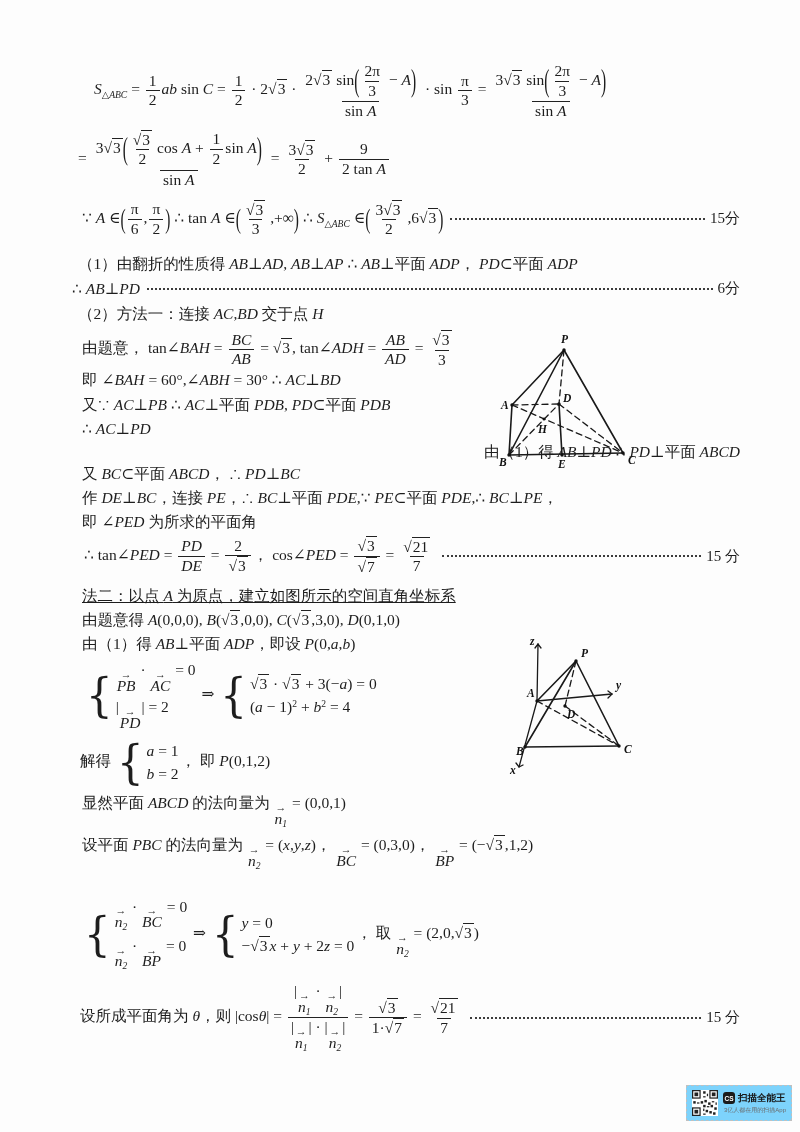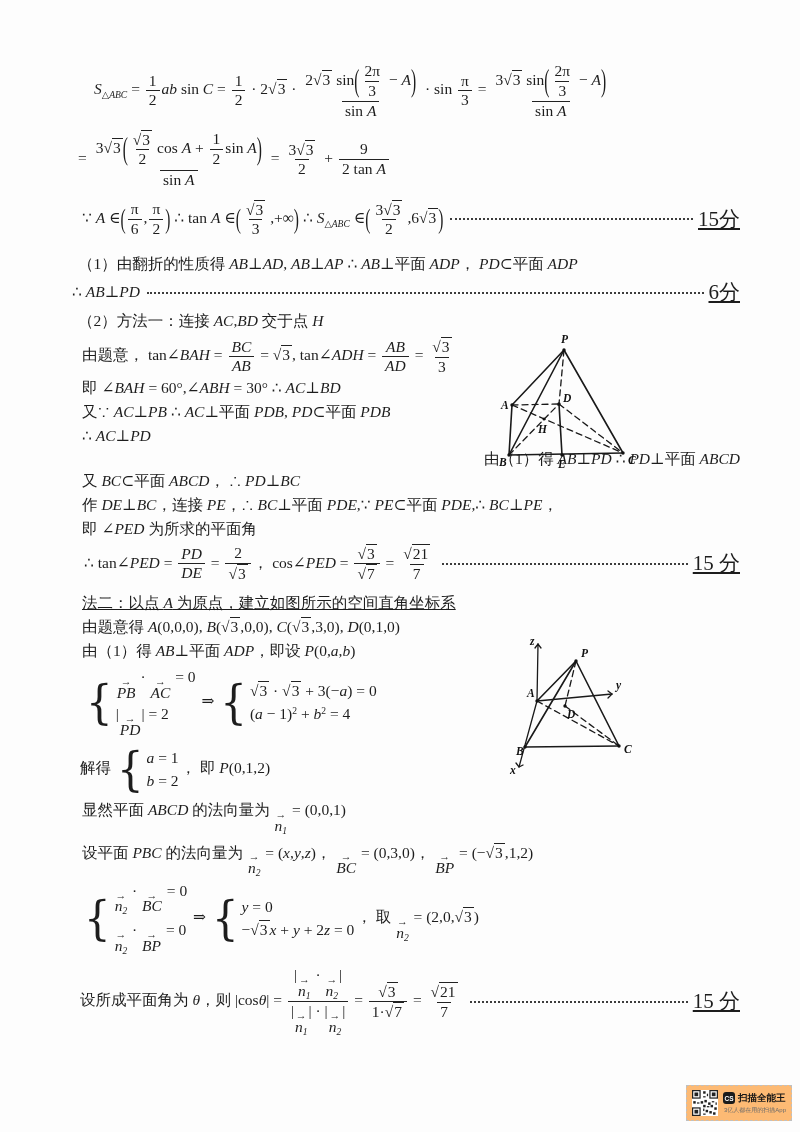--- a/index.html
+++ b/index.html
@@ -29,26 +29,26 @@
   
   .cases{display:inline-flex;align-items:center;vertical-align:middle;margin:1px 2px;}
   .cb{font-size:2.7em;line-height:0.78;margin-right:3px;font-weight:400;transform:scaleY(1.12);
       font-family:"DejaVu Serif",serif;}
   .crows{display:inline-flex;flex-direction:column;align-items:flex-start;gap:3px;}
   .crow{display:block;white-space:nowrap;}
   
   .paren{display:inline-block;vertical-align:middle;font-weight:300;transform-origin:center;}
   
   .leader{flex:1;min-width:14px;height:0;border-bottom:2px dotted #3c3c3c;margin:0 5px 0 7px;align-self:center;}
-  .score{white-space:pre;font-size:21px;text-decoration:underline;}
+  .score{white-space:pre;font-size:15px;}
   
   .diag{position:absolute;}
   .dlabel{font-family:"Liberation Serif",serif;font-style:italic;font-weight:bold;font-size:11.5px;fill:#111;}
   
-  .badge{position:absolute;left:686px;top:1085px;width:106px;height:36px;background:#fdba74;
+  .badge{position:absolute;left:686px;top:1085px;width:106px;height:36px;background:#7dd3fc;
          border:1px dashed #c0c0c0;display:flex;align-items:center;gap:5px;padding:2px 5px;box-sizing:border-box;}
   .qr{width:26px;height:26px;flex:0 0 auto;}
   .badge-right{display:flex;flex-direction:column;gap:1px;min-width:0;}
   .badge-row{display:flex;align-items:center;gap:3px;}
   .badge-logo{display:inline-flex;align-items:center;justify-content:center;width:12px;height:12px;
               background:#1b1b1b;color:#fff;border-radius:3px;font-family:"Liberation Sans",sans-serif;
               font-weight:bold;font-size:6.5px;flex:0 0 auto;}
   .badge-title{font-family:"Liberation Sans",sans-serif;font-weight:bold;font-size:9.5px;color:#161616;
                white-space:nowrap;}
   .badge-sub{font-family:"Liberation Sans",sans-serif;font-size:6px;color:#6a6a6a;white-space:nowrap;
@@ -143,21 +143,21 @@
                   <span class="va">→</span>
                   <span class="vb"><span class="tk it">PD</span></span>
                 </span><span class="tk">| = 2</span></span></span></span><span class="tk"> ⇒ </span><span class="cases"><span class="cb">{</span><span class="crows"><span class="crow"><span class="sqrt"><span class="rad">√</span><span class="radb"><span class="tk">3</span></span></span><span class="tk"> · </span><span class="sqrt"><span class="rad">√</span><span class="radb"><span class="tk">3</span></span></span><span class="tk"> + 3(−</span><span class="tk it">a</span><span class="tk">) = 0</span></span><span class="crow"><span class="tk">(</span><span class="tk it">a</span><span class="tk"> − 1)</span><span class="sp2">2</span><span class="tk"> + </span><span class="tk it">b</span><span class="sp2">2</span><span class="tk"> = 4</span></span></span></span></span>
       </div>
       <div class="mline" style="margin-bottom: 8px; margin-left: 2px;">
         <span class="mexpr"><span class="tk">解得 </span><span class="cases"><span class="cb">{</span><span class="crows"><span class="crow"><span class="tk it">a</span><span class="tk"> = 1</span></span><span class="crow"><span class="tk it">b</span><span class="tk"> = 2</span></span></span></span><span class="tk">， 即 </span><span class="tk it">P</span><span class="tk">(0,1,2)</span></span>
       </div>
       <div class="mline" style="margin-bottom: 6px; margin-left: 4px;">
         <span class="mexpr"><span class="tk">显然平面 </span><span class="tk it">ABCD</span><span class="tk"> 的法向量为 </span><span class="vec"><span class="va">→</span><span class="vb"><span class="tk it">n</span><span class="sb it">1</span></span></span><span class="tk"> = (0,0,1)</span></span>
       </div>
-      <div class="mline" style="margin-bottom: 1px; margin-left: 4px;">
+      <div class="mline" style="margin-bottom: 24px; margin-left: 4px;">
         <span class="mexpr"><span class="tk">设平面 </span><span class="tk it">PBC</span><span class="tk"> 的法向量为 </span><span class="vec"><span class="va">→</span><span class="vb"><span class="tk it">n</span><span class="sb it">2</span></span></span><span class="tk"> = (</span><span class="tk it">x</span><span class="tk">,</span><span class="tk it">y</span><span class="tk">,</span><span class="tk it">z</span><span class="tk">)， </span><span class="vec"><span class="va">→</span><span class="vb"><span class="tk it">BC</span></span></span><span class="tk"> = (0,3,0)， </span><span class="vec"><span class="va">→</span><span class="vb"><span class="tk it">BP</span></span></span><span class="tk"> = (−</span><span class="sqrt"><span class="rad">√</span><span class="radb"><span class="tk">3</span></span></span><span class="tk">,1,2)</span></span>
       </div>
       <div class="mline" style="margin-bottom: 8px; margin-left: 4px;">
         <span class="mexpr"><span class="cases"><span class="cb">{</span><span class="crows"><span class="crow"><span class="vec">
                   <span class="va">→</span>
                   <span class="vb"><span class="tk it">n</span><span class="sb it">2</span></span>
                 </span><span class="tk"> · </span><span class="vec">
                   <span class="va">→</span>
                   <span class="vb"><span class="tk it">BC</span></span>
                 </span><span class="tk"> = 0</span></span><span class="crow"><span class="vec">

